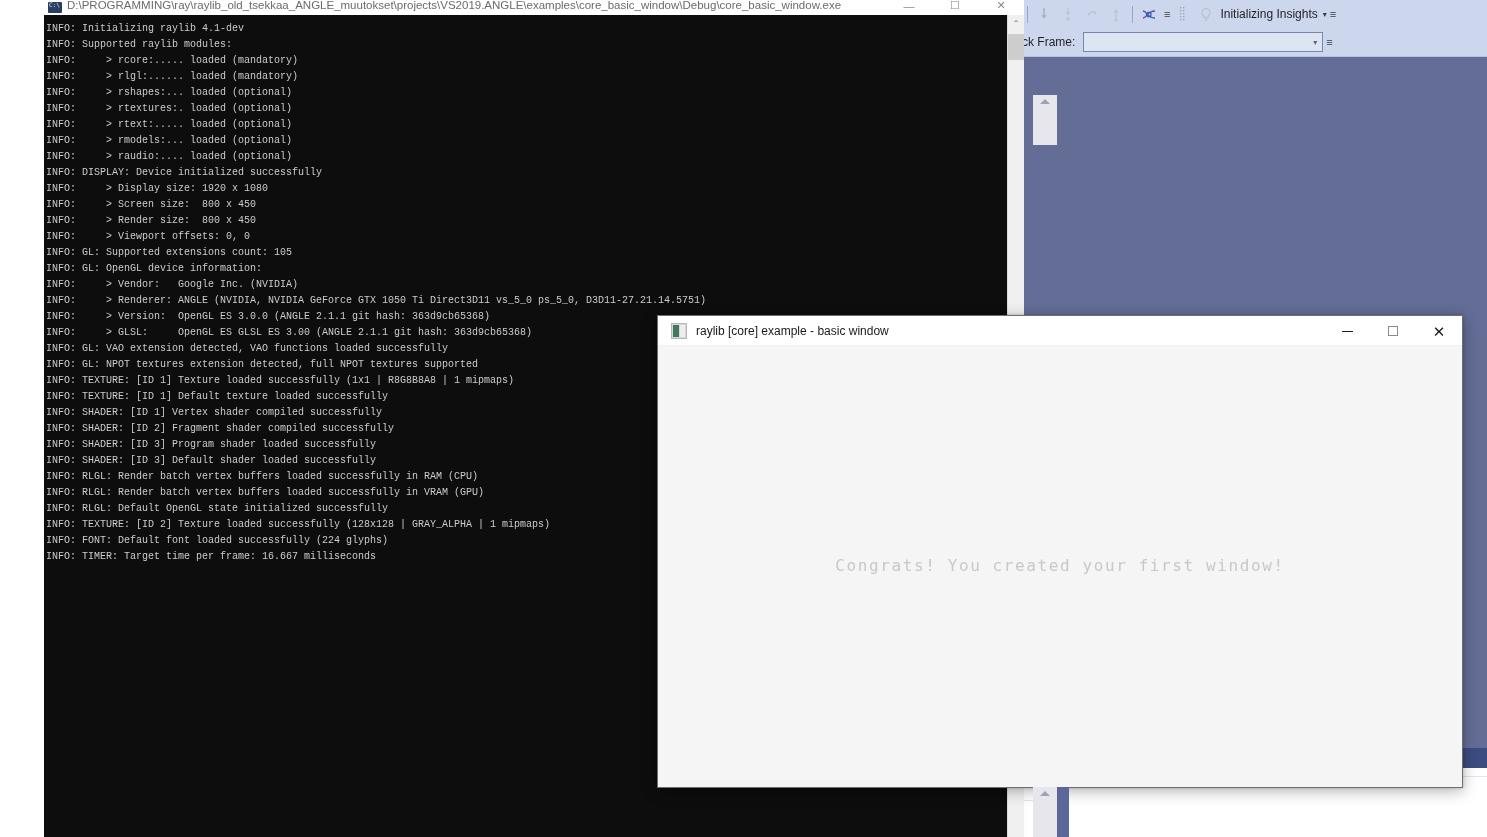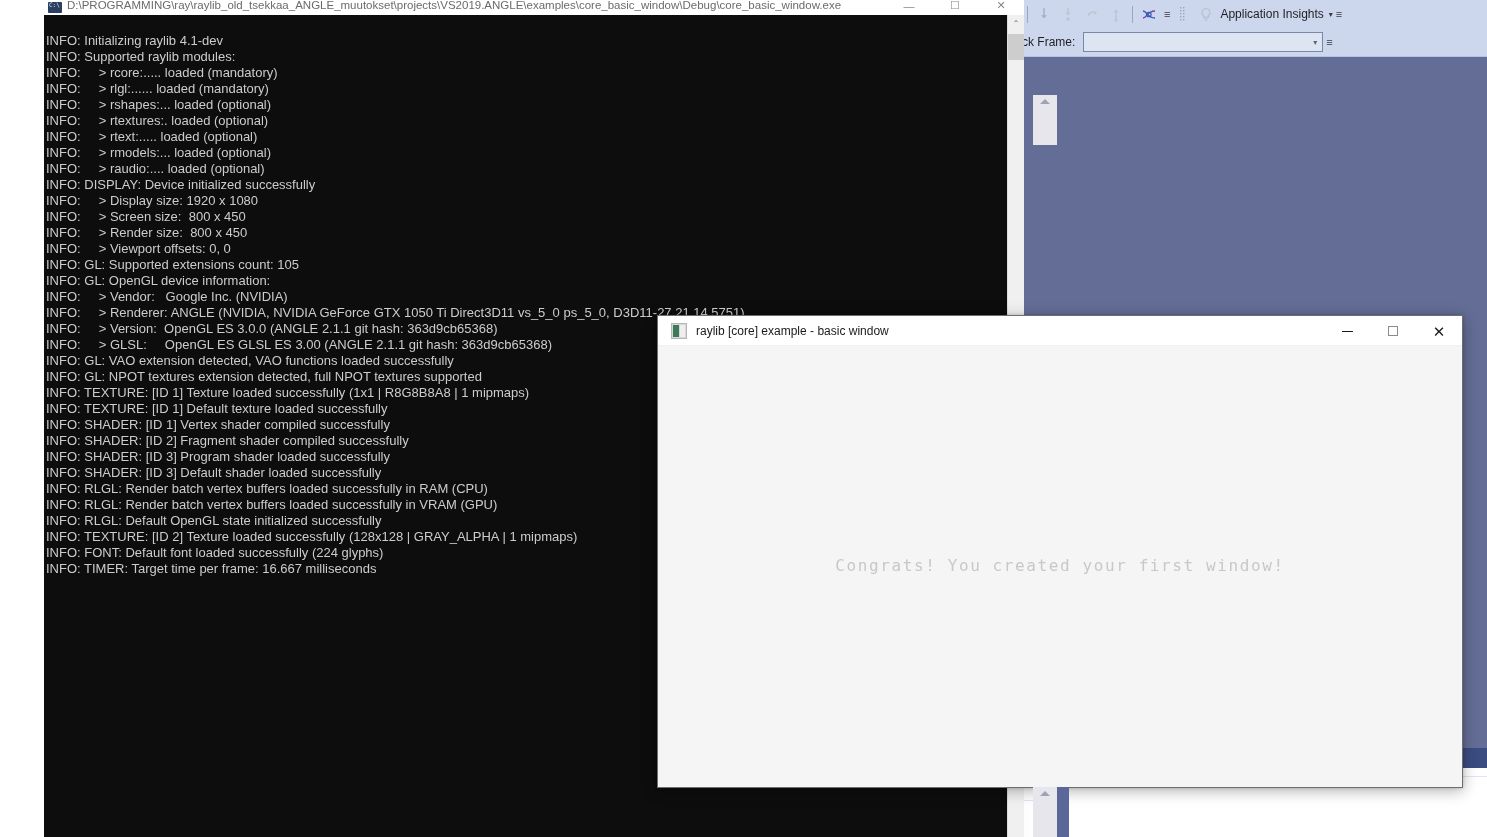--- a/index.html
+++ b/index.html
@@ -195,24 +195,24 @@
   }
 
   .console-body {
     position: absolute;
     left: 0; top: 15px;
     width: 980px; height: 822px;
     background: #0d0d0d;
   }
   .console-text {
     position: absolute;
-    left: 2px; top: 18px;
+    left: 2px; top: 6px;
     width: 960px;
-    font-family: Liberation Sans, sans-serif;
-    font-size: 13px;
+    font-family: Liberation Mono, monospace;
+    font-size: 10px;
     line-height: 16px;
     color: #cccccc;
     white-space: pre;
     letter-spacing: 0px;
   }
   .console-scrollbar {
     position: absolute;
     right: 0; top: 15px;
     width: 17px; height: 822px;
     background: #f0f0f0;
@@ -387,21 +387,21 @@
                 <rect x="4" y="13" width="1.4" height="1.4"></rect>
             </g>
           </svg>
         </div>
         <div class="tb-btn">
           <svg width="14" height="15" viewBox="0 0 14 15">
             <path d="M7 1.5 a4 4 0 0 1 2.6 7 v1.6 h-5.2 v-1.6 a4 4 0 0 1 2.6 -7 z" fill="none" stroke="#b9bfcc" stroke-width="1.1"></path>
             <path d="M5.3 11.8 h3.4 M5.8 13.2 h2.4" stroke="#b9bfcc" stroke-width="1.1"></path>
           </svg>
         </div>
-        <span class="tb-label">Application Insights</span>
+        <span class="tb-label">Initializing Insights</span>
         <span class="tb-caret">▾</span>
         <span class="tb-overflow">≡</span>
       </div>
 
       <div class="vs-toolbar-row vs-row-2">
         <div class="tb-btn">
           <svg width="18" height="12" viewBox="0 0 18 12">
             <path d="M3 6 h12" stroke="#8f9ab3" stroke-width="1.1"></path>
             <path d="M3 3 L6 6 L3 9" stroke="#8f9ab3" stroke-width="1.1" fill="none"></path>
             <path d="M15 3 L12 6 L15 9" stroke="#8f9ab3" stroke-width="1.1" fill="none"></path>

